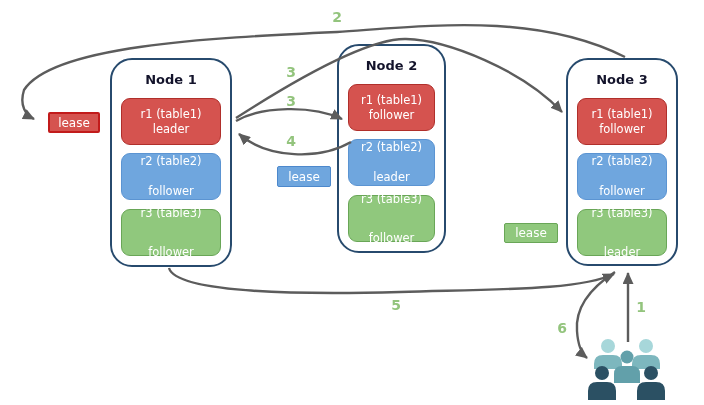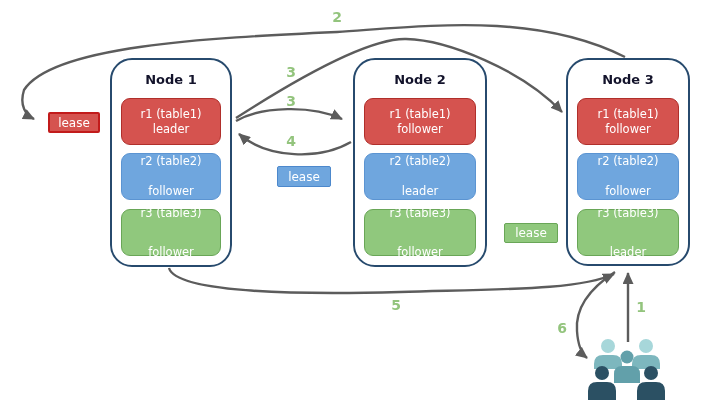--- a/index.html
+++ b/index.html
@@ -5,22 +5,22 @@
   html,body{margin:0;padding:0;background:#fff;}
   .stage{
     position:relative;width:704px;height:405px;background:#ffffff;overflow:hidden;
     font-family:"DejaVu Sans","Liberation Sans",sans-serif;
   }
   .node{
     position:absolute;background:#ffffff;border:2px solid #274a6d;border-radius:22px;
     box-sizing:border-box;
   }
   .node-1{left:110px;top:58px;width:122px;height:209px;}
-  .node-2{left:337px;top:58px;width:134px;height:209px;margin-left:16px;}
-  .node-3{left:566px;top:58px;width:124px;height:208px;}
+  .node-2{left:337px;top:44px;width:109px;height:209px;}
+  .node-3{left:566px;top:58px;width:112px;height:208px;}
   .node-title{
     position:absolute;top:12px;left:0;width:100%;text-align:center;
     font-size:13px;font-weight:bold;color:#13132b;
   }
   .replica{
     position:absolute;left:9px;right:9px;height:47px;border-radius:9px;
     display:flex;flex-direction:column;align-items:center;justify-content:center;
     color:#ffffff;font-size:11.5px;line-height:1.3;text-align:center;
     box-sizing:border-box;border:1.5px solid transparent;
   }

